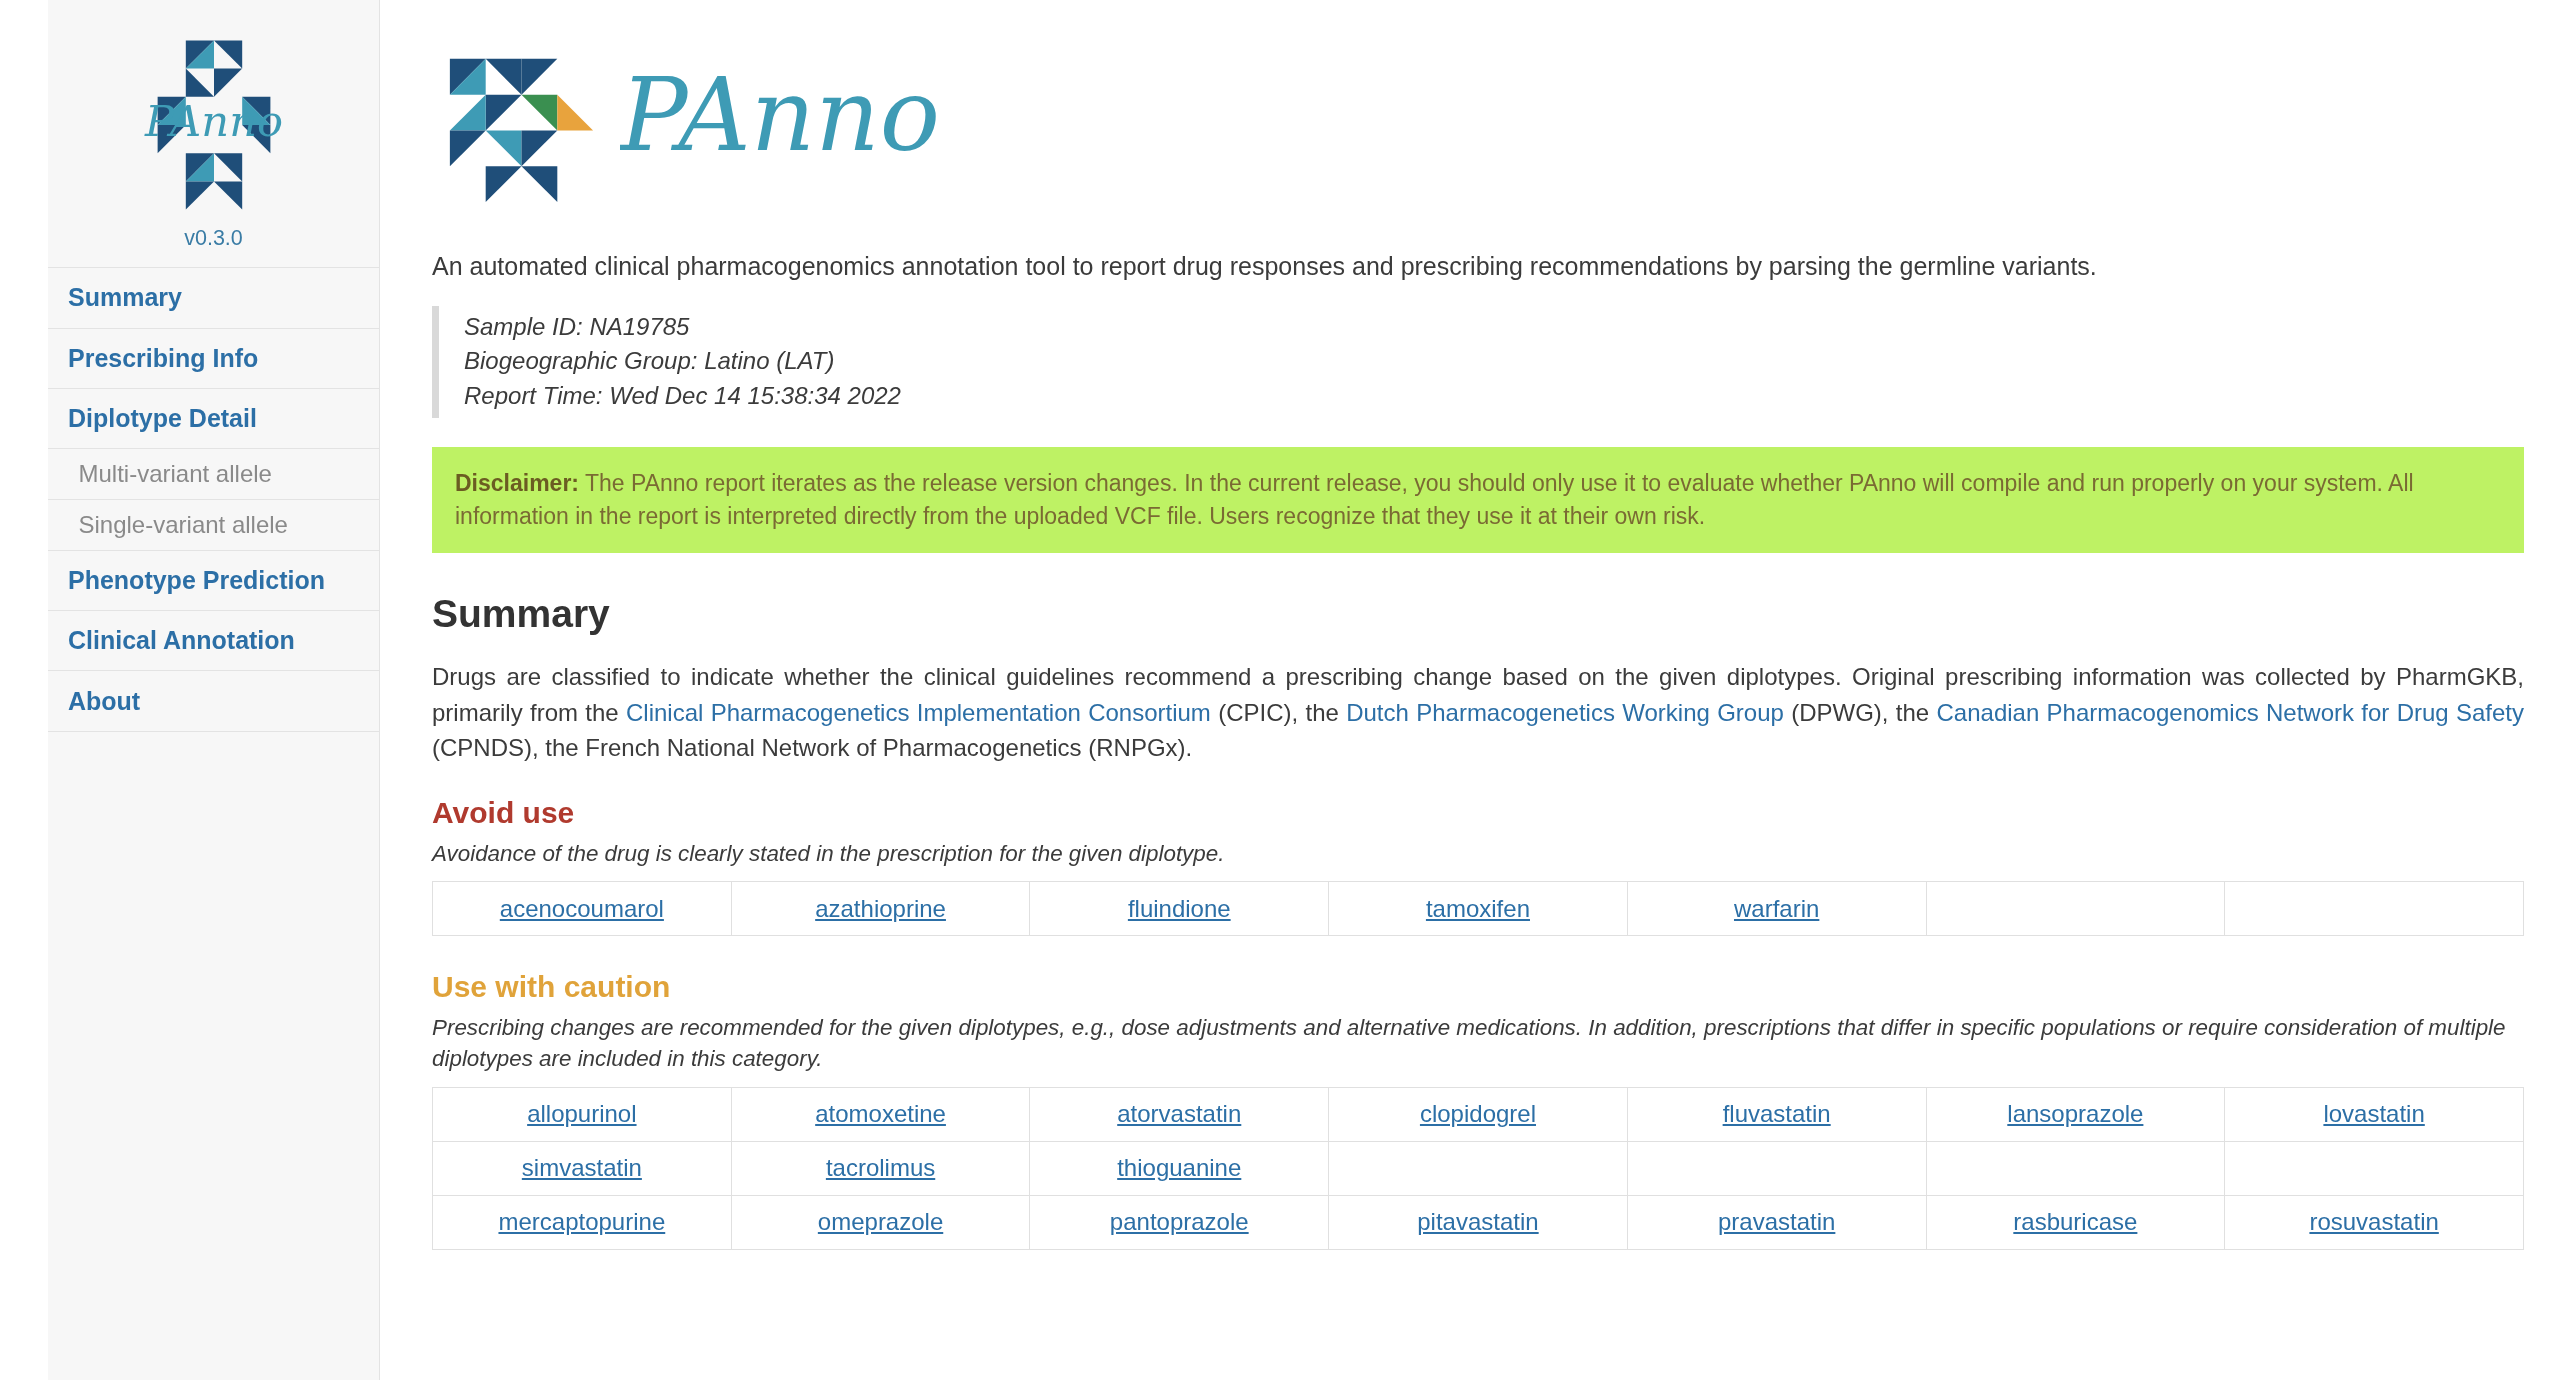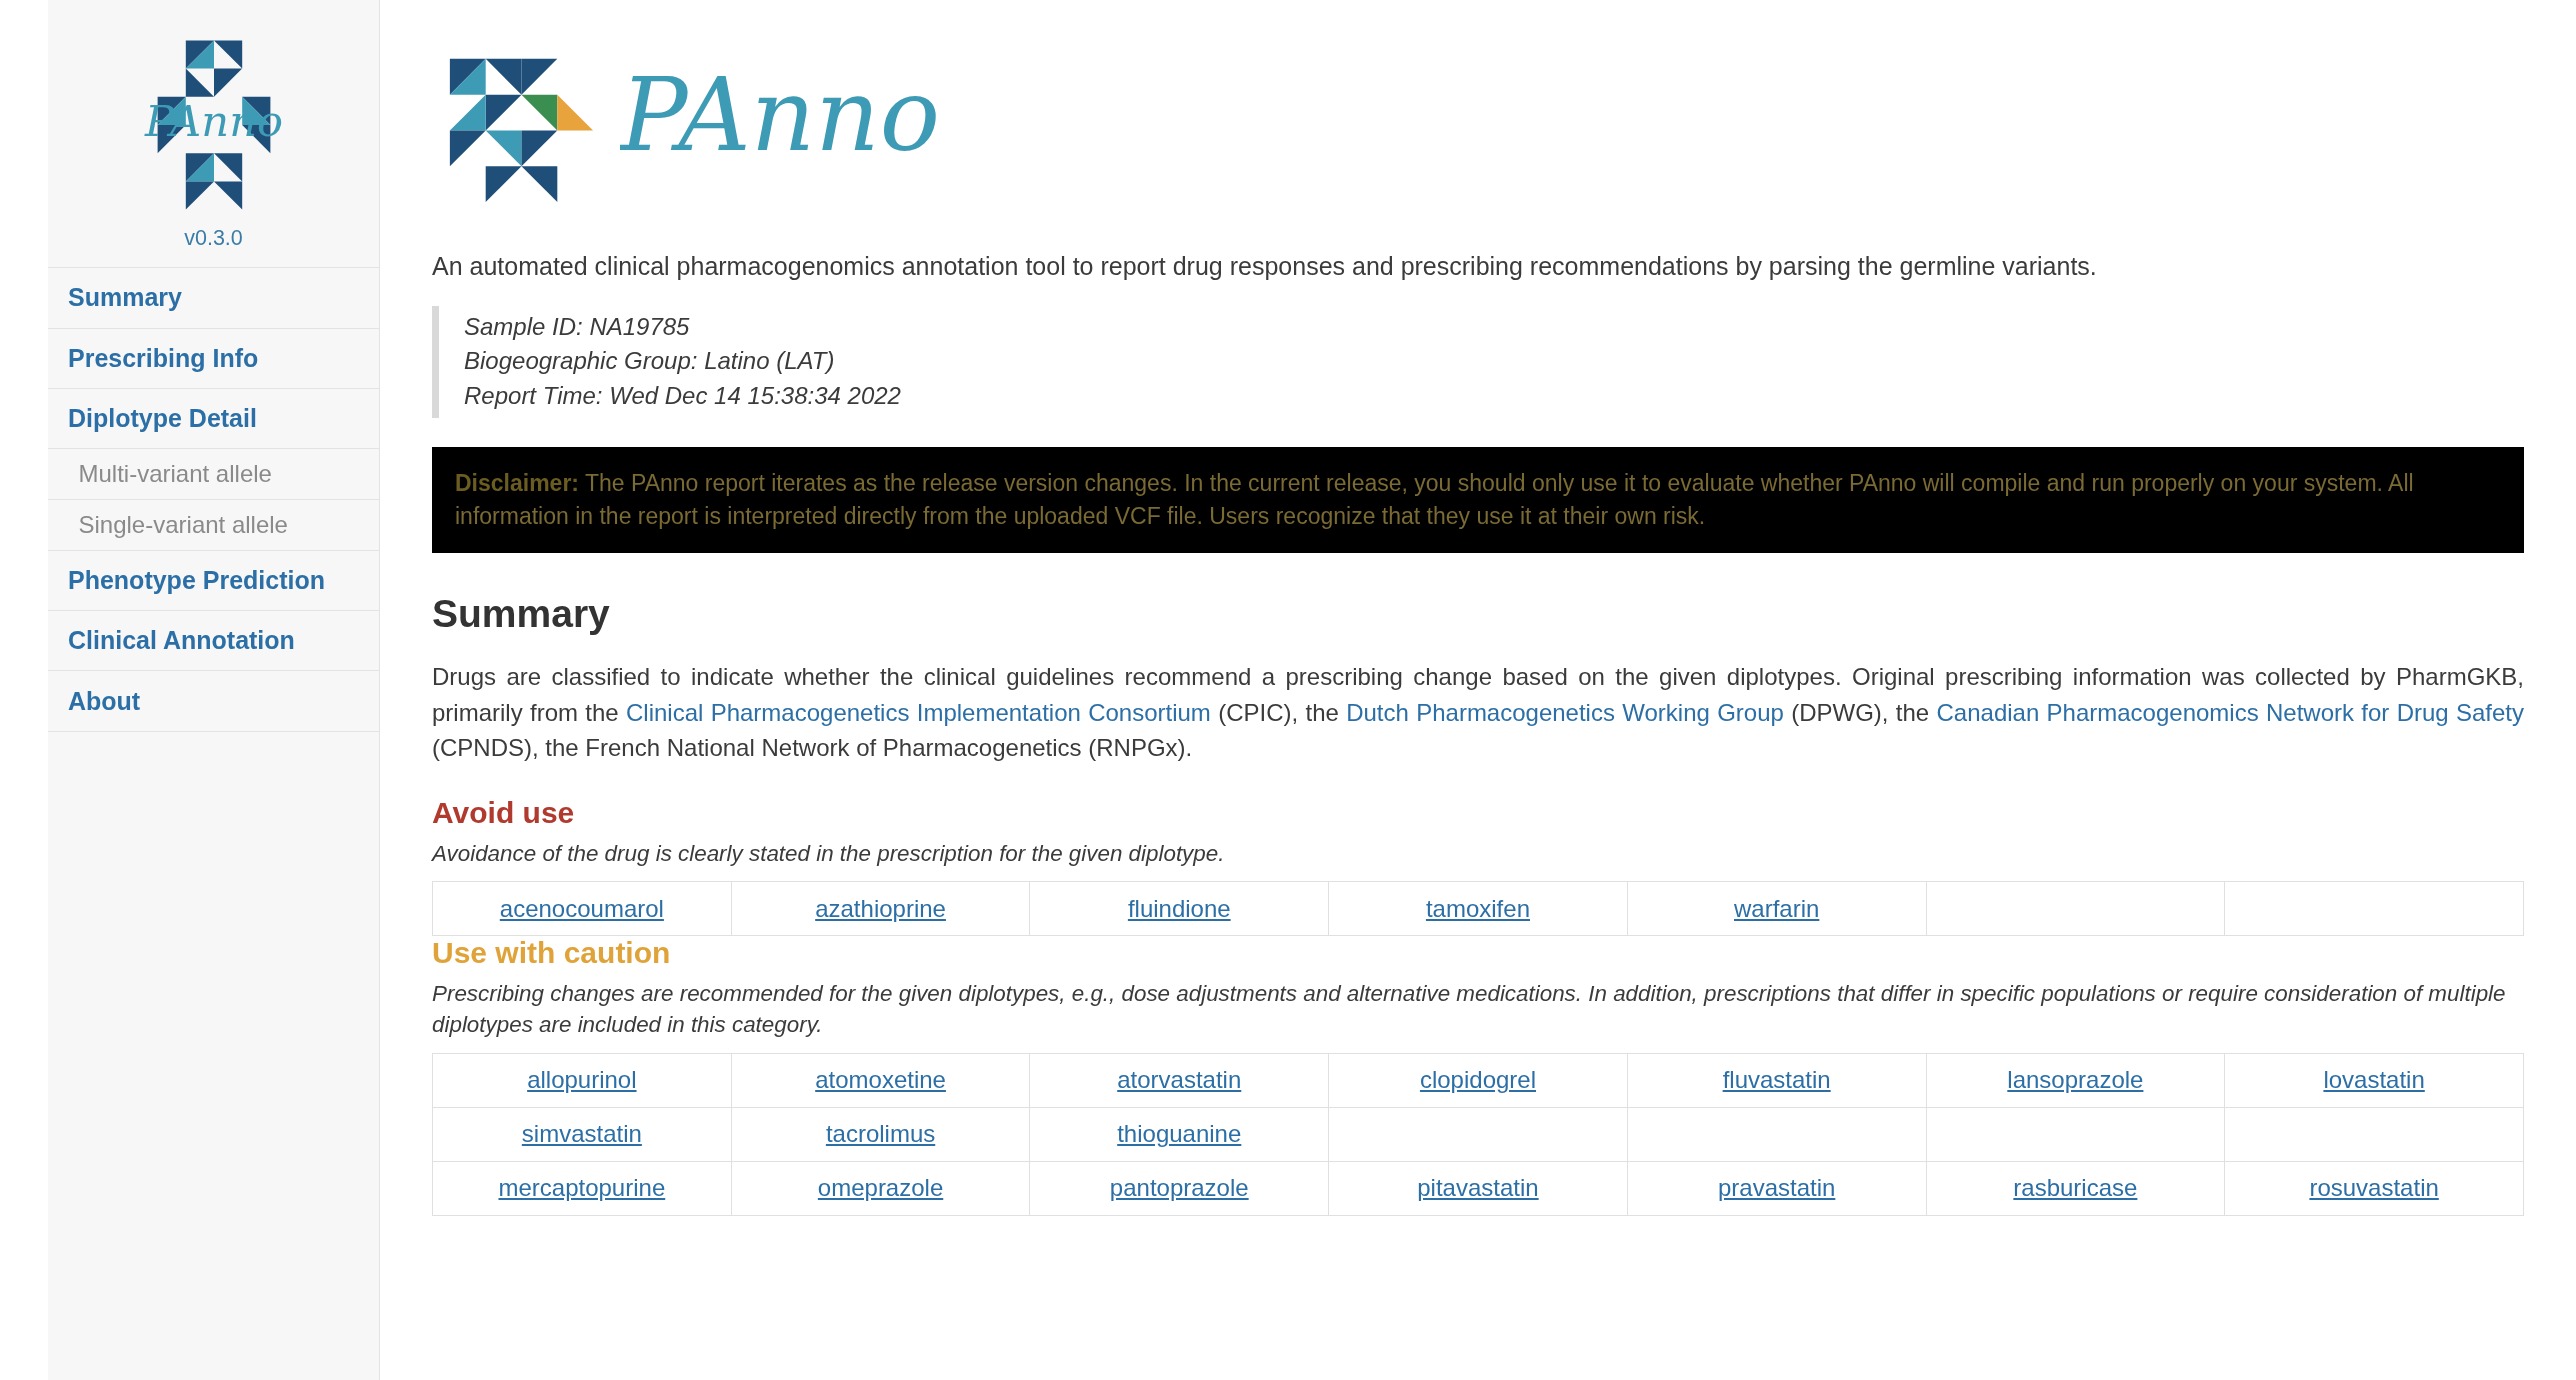--- a/index.html
+++ b/index.html
@@ -78,21 +78,21 @@
     border-left: 7.2px solid #d9d9d9;
     padding: 3.6px 0 3.6px 25px;
     margin: 0 0 29px 0;
     font-style: italic;
     font-size: 24px;
     color: #3b3b3b;
     line-height: 1.45;
   }
 
   .disclaimer {
-    background: #000000;
+    background: #bef264;
     color: #7a6a33;
     padding: 20px 23px;
     font-size: 23px;
     line-height: 1.45;
     margin-bottom: 39px;
   }
   .disclaimer b { color: #6b5c22; }
 
   h2.section-title {
     font-size: 39px;
@@ -126,20 +126,21 @@
     font-style: italic;
     font-size: 22.4px;
     color: #3b3b3b;
     margin: 0 0 12.5px 0;
     line-height: 1.4;
   }
 
   table.drug-table {
     width: 100%;
     border-collapse: collapse;
+    margin-bottom: 34px;
     table-layout: fixed;
   }
   table.drug-table td {
     border: 0.9px solid #e0e0e0;
     height: 54px;
     text-align: center;
     font-size: 24px;
     padding: 5.4px;
   }
   table.drug-table td a { color: #2c6fa6; text-decoration: underline; }

